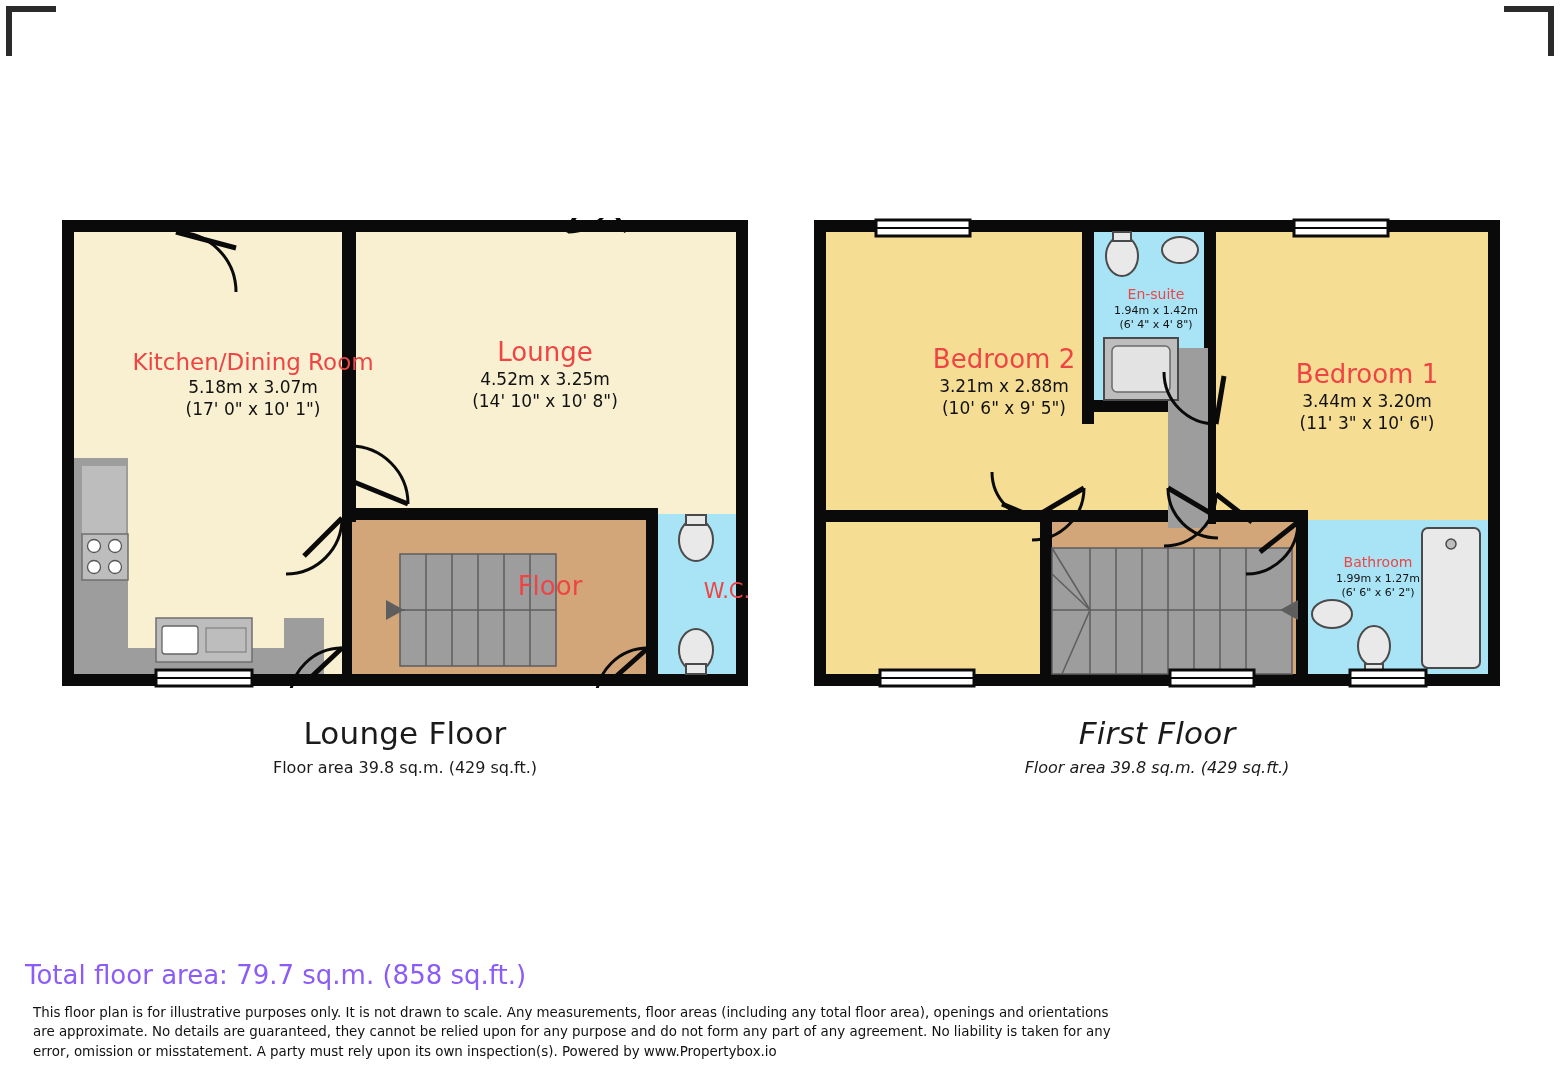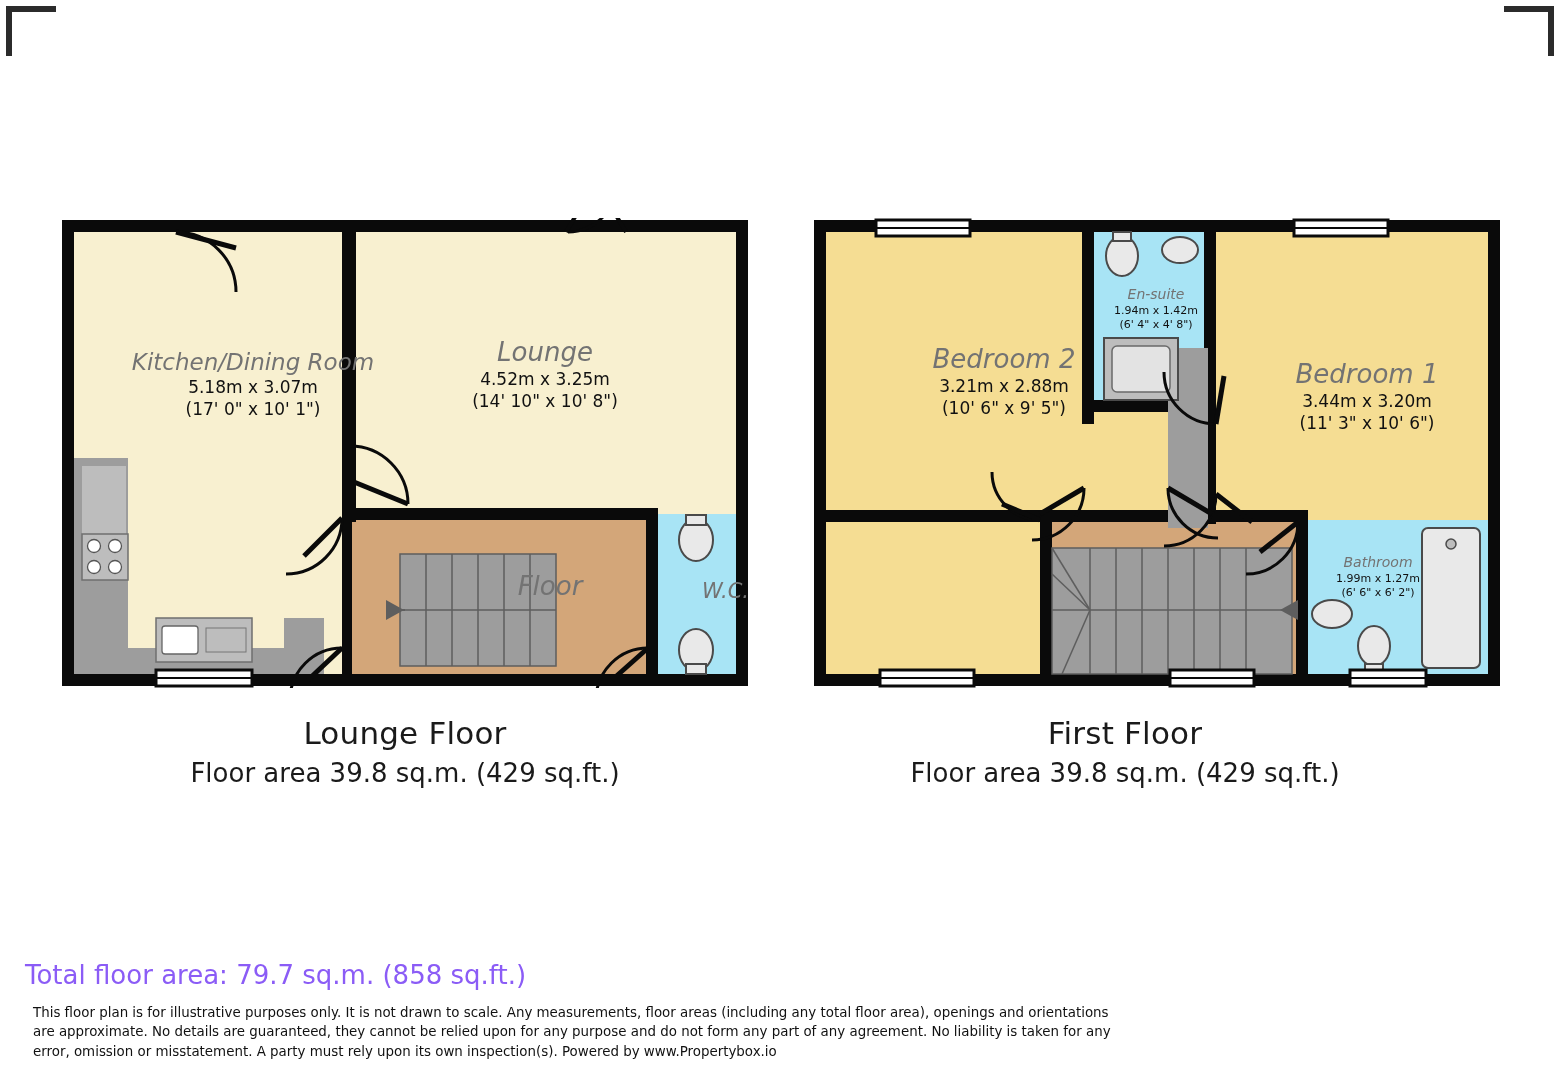--- a/index.html
+++ b/index.html
@@ -31,36 +31,35 @@
     position: absolute;
     text-align: center;
     width: 100%;
   }
   .caption .title {
     font-size: 31px;
     letter-spacing: 0.2px;
     color: #1a1a1a;
   }
   .caption .area {
-    font-size: 26px;
+    font-size: 16px;
     margin-top: 7px;
     color: #1a1a1a;
   }
 
   
   .room-label {
     position: absolute;
     text-align: center;
     line-height: 1.28;
     white-space: nowrap;
   }
   .room-label .name {
     font-size: 23px;
-    color: #737373;
-    font-style: italic;
+    color: #ef4444;
   }
   .room-label .dim {
     font-size: 17px;
     color: #111;
   }
   .room-label.small .name { font-size: 14px; }
   .room-label.small .dim  { font-size: 11px; }
 
   
   .total {
@@ -172,21 +171,21 @@
   <div class="room-label" style="left:340px; top:118px; width:290px;">
     <div class="name big" style="font-size:26px">Lounge</div>
     <div class="dim">4.52m x 3.25m</div>
     <div class="dim">(14' 10" x 10' 8")</div>
   </div>
 
   <div class="room-label" style="left:420px; top:352px; width:140px;">
     <div class="name big" style="font-size:26px">Floor</div>
   </div>
 
-  <div class="room-label" style="left:585px; top:360px; width:104px;text-align:right;">
+  <div class="room-label" style="left:615px; top:360px; width:104px;">
     <div class="name" style="font-size:21px">W.C.</div>
   </div>
 </div>
 
 <div class="caption" style="left:60px; top:715px; width:690px;">
   <div class="title">Lounge Floor</div>
   <div class="area">Floor area 39.8 sq.m. (429 sq.ft.)</div>
 </div>
 
 <div class="plan-wrap" style="left:812px; top:218px; width:690px; height:470px;">
@@ -294,19 +293,19 @@
     <div class="dim">(6' 4" x 4' 8")</div>
   </div>
 
   <div class="room-label small" style="left:496px; top:336px; width:140px;">
     <div class="name">Bathroom</div>
     <div class="dim">1.99m x 1.27m</div>
     <div class="dim">(6' 6" x 6' 2")</div>
   </div>
 </div>
 
-<div class="caption" style="left:780px; top:715px; width:690px;">
+<div class="caption" style="left:812px; top:715px; width:690px;font-style:italic;">
   <div class="title">First Floor</div>
   <div class="area">Floor area 39.8 sq.m. (429 sq.ft.)</div>
 </div>
 
 <div class="total">Total floor area: 79.7 sq.m. (858 sq.ft.)</div>
 <div class="disclaimer">This floor plan is for illustrative purposes only. It is not drawn to scale. Any measurements, floor areas (including any total floor area), openings and orientations are approximate. No details are guaranteed, they cannot be relied upon for any purpose and do not form any part of any agreement. No liability is taken for any error, omission or misstatement. A party must rely upon its own inspection(s). Powered by www.Propertybox.io</div>
 
 </body></html>

